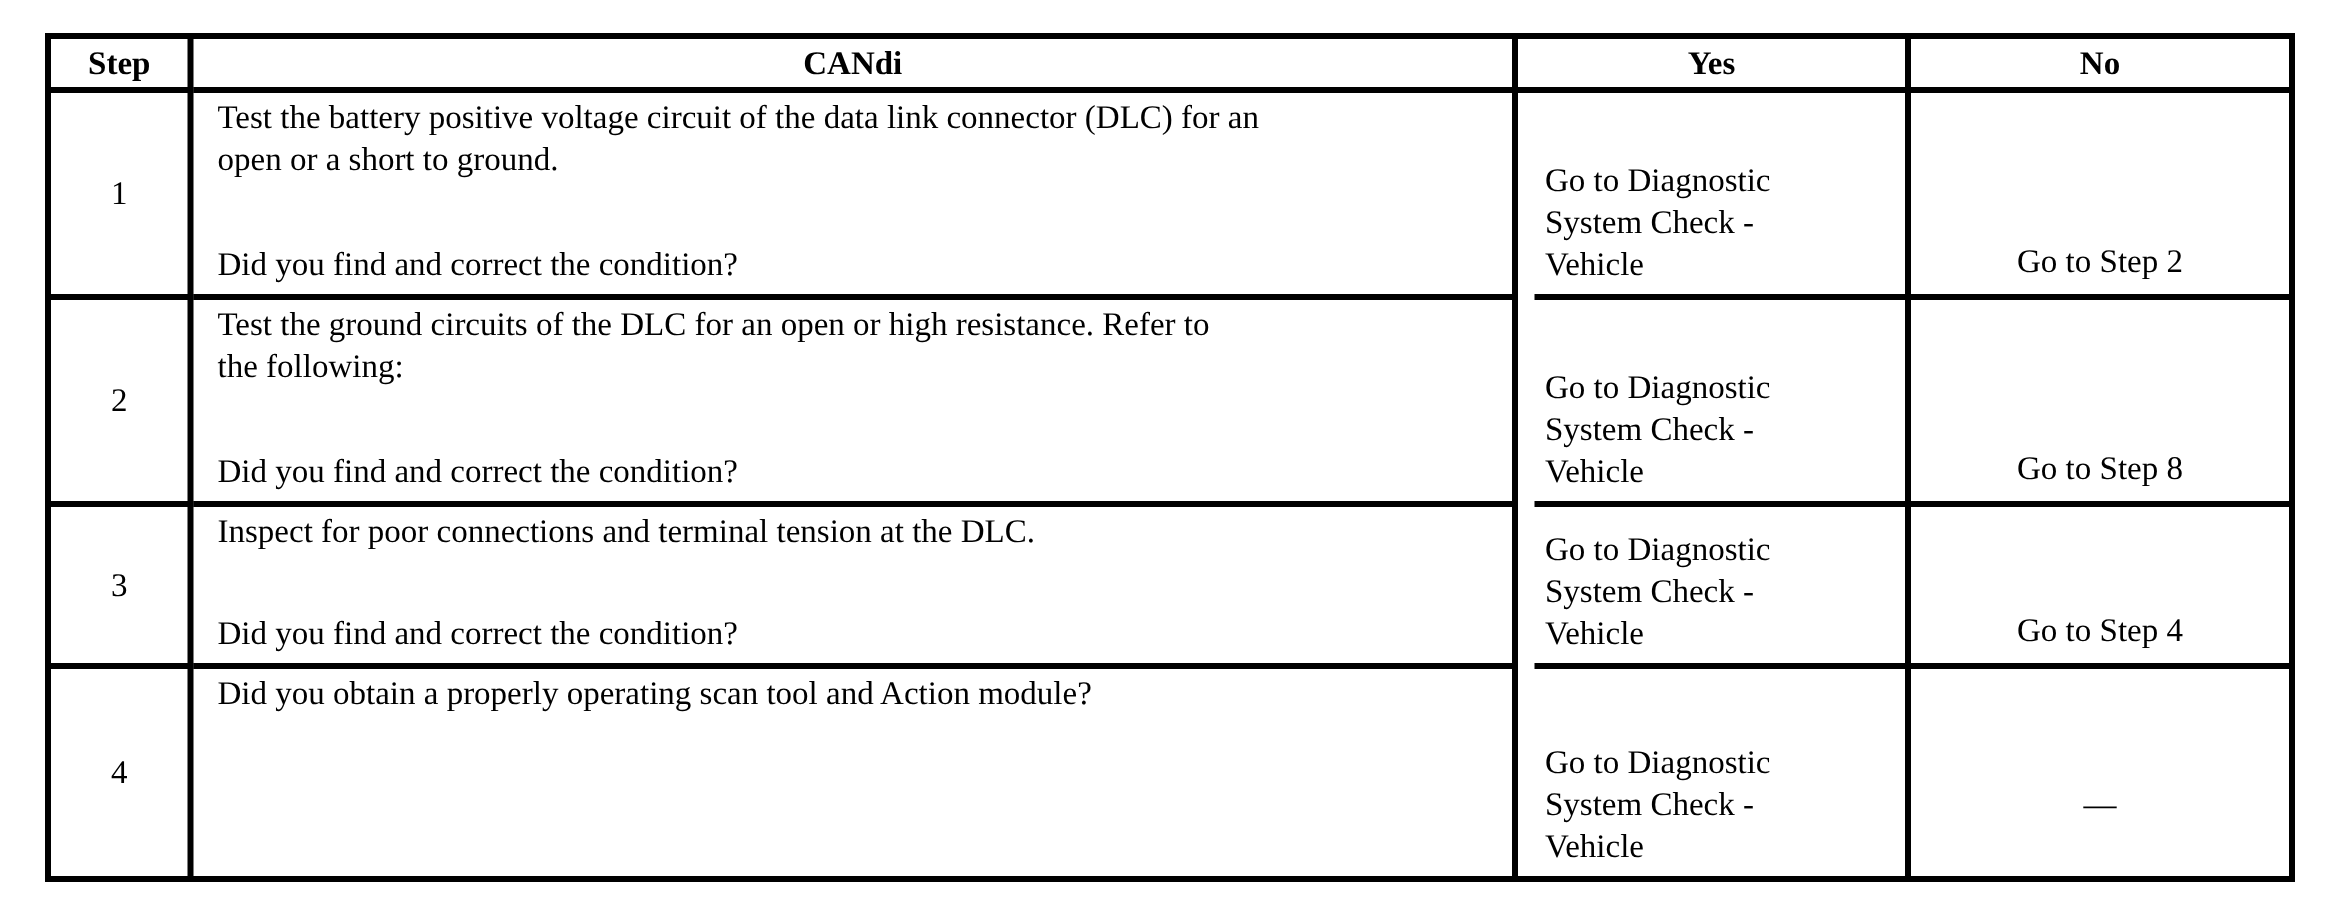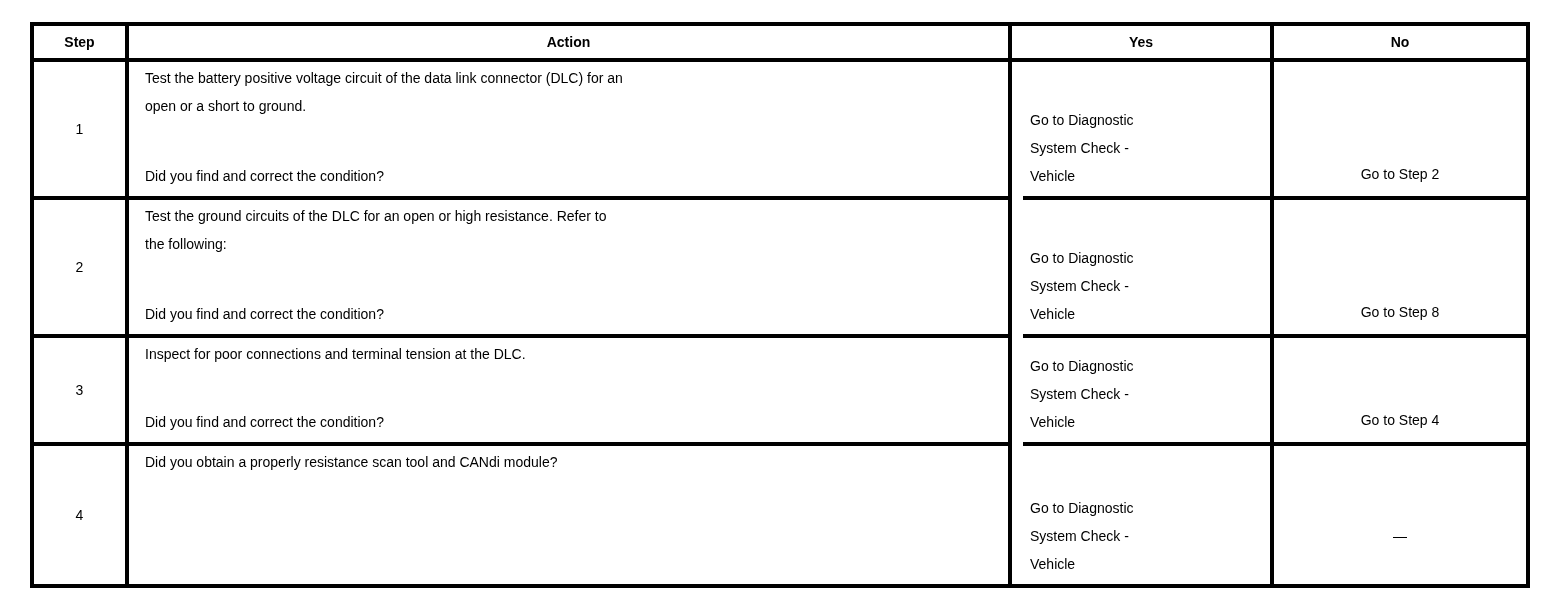--- a/index.html
+++ b/index.html
@@ -28,23 +28,24 @@
     border: 4px solid #000000;
     display: grid;
     grid-template-columns: 95px 883px 262px 252px;
     grid-template-rows: 36px 138px 138px 108px 138px;
     background: #ffffff;
   }
   .cell {
     box-sizing: border-box;
     border-right: 4px solid #000000;
     border-bottom: 4px solid #000000;
-    font-size: 14px;
+    font-size: 22px;
     line-height: 28px;
     overflow: hidden;
+    font-family: Liberation Serif, serif;
   }
   .last-col { border-right: none; }
   .last-row { border-bottom: none; }
   .header-cell {
     font-weight: bold;
     display: flex;
     align-items: center;
     justify-content: center;
   }
   .cell-step {
@@ -80,21 +81,21 @@
   }
   .pre { white-space: pre-line; }
 </style>
 </head>
 <body>
 
 <div class="page">
   <div class="diag-table">
 
     <div class="cell header-cell">Step</div>
-    <div class="cell header-cell">Action</div>
+    <div class="cell header-cell">CANdi</div>
     <div class="cell header-cell">Yes</div>
     <div class="cell header-cell last-col">No</div>
 
     <div class="cell cell-step">1</div>
     <div class="cell cell-action">
       <div class="pre">Test the battery positive voltage circuit of the data link connector (DLC) for an
 open or a short to ground.</div>
       <div>Did you find and correct the condition?</div>
     </div>
     <div class="cell cell-yes">
@@ -130,21 +131,21 @@
       <div class="pre">Go to Diagnostic
 System Check -
 Vehicle</div>
     </div>
     <div class="cell cell-no last-col">
       <div class="no-text">Go to Step 4</div>
     </div>
 
     <div class="cell cell-step last-row">4</div>
     <div class="cell cell-action last-row">
-      <div>Did you obtain a properly resistance scan tool and CANdi module?</div>
+      <div>Did you obtain a properly operating scan tool and Action module?</div>
     </div>
     <div class="cell cell-yes last-row">
       <div class="pre">Go to Diagnostic
 System Check -
 Vehicle</div>
     </div>
     <div class="cell cell-no last-col last-row dash-cell">
       <div class="no-text">—</div>
     </div>
 

